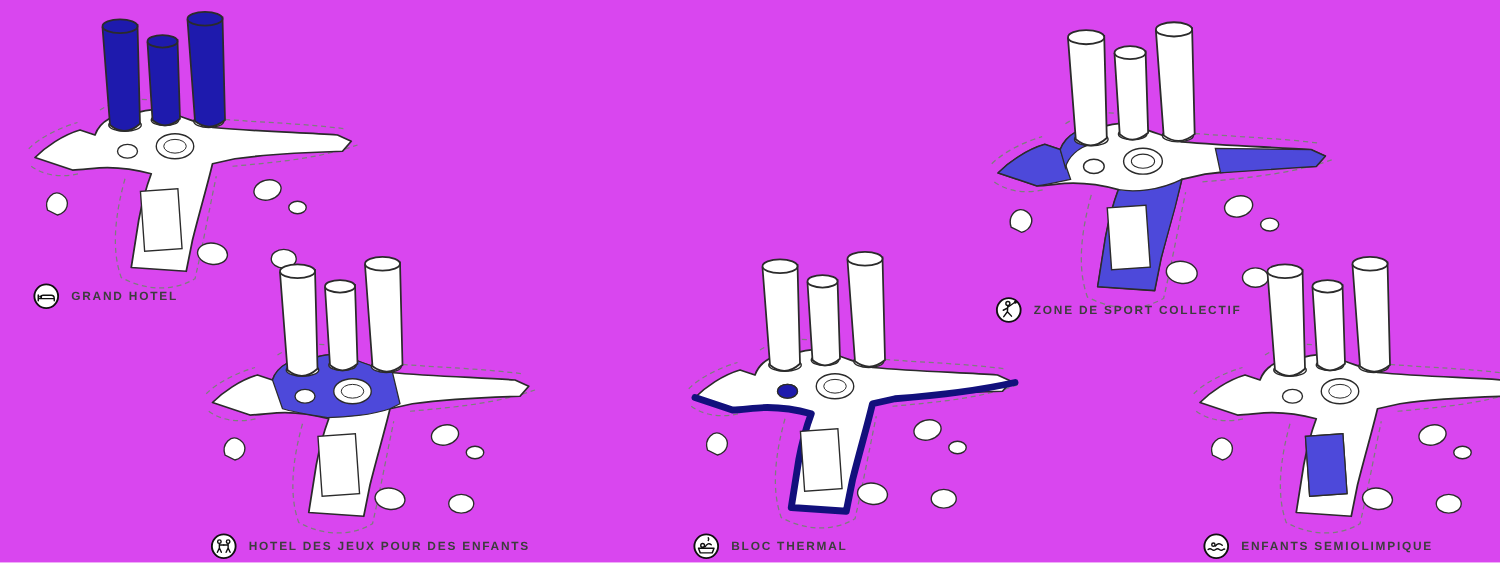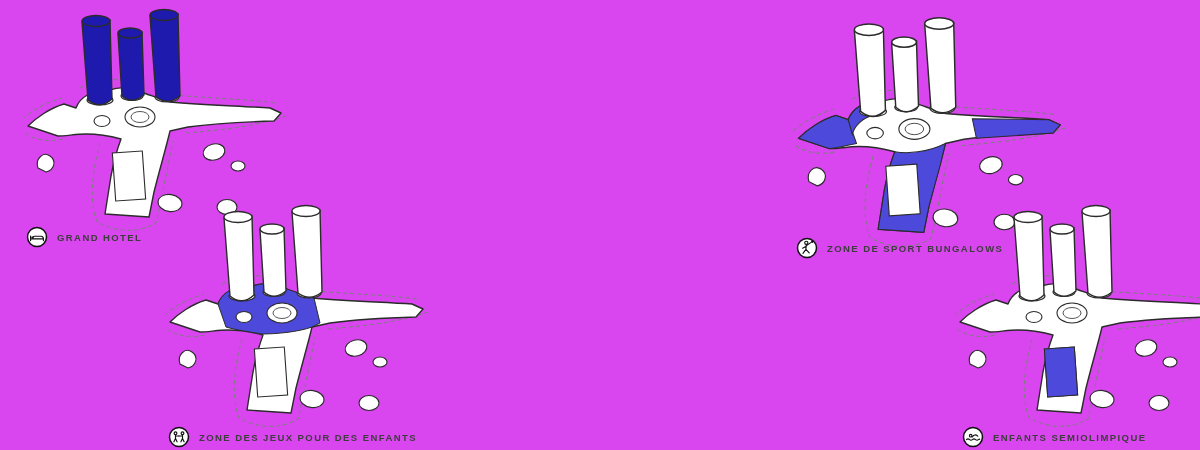--- a/index.html
+++ b/index.html
@@ -97,42 +97,59 @@
       <path class="hl-indigo" d="M58,108 C63,96 74,90 86,92 L82,104 C72,106 64,114 62,122 Z"></path>
       <use href="#g-overlay"></use>
     </svg>
     <div class="caption">
       <svg class="icon-badge" width="22" height="22" viewBox="0 0 22 22">
         <circle class="ring" cx="11" cy="11" r="9.5"></circle>
         <circle class="glyph" cx="10.3" cy="5.8" r="1.6"></circle>
         <path class="glyph" d="M10.3,7.5 L9.9,12.4 M10.2,8.8 L14.8,5.6 M10.2,9.3 L6.6,11.2 M9.9,12.4 L7,16.3 M9.9,12.4 L13.2,15.9"></path>
         <circle class="glyph-fill" cx="16.2" cy="4.7" r="1.2"></circle>
       </svg>
-      <span class="label">ZONE DE SPORT BUNGALOWS</span>
+      <span class="label">ZONE DE SPORT COLLECTIF</span>
     </div>
   </div>
 
   <div class="panel p4">
     <svg class="plan" viewBox="0 0 280 235" width="280" height="235">
       <use href="#g-podium"></use>
       <path class="hl-indigo" d="M58,108 C62,96 76,89 88,92 C98,87 112,86 122,91 C132,95 144,99 154,102 L160,127 L152,131 C138,136 116,138 102,138 C90,136 76,134 66,131 Z"></path>
       <use href="#g-overlay"></use>
     </svg>
     <div class="caption">
       <svg class="icon-badge" width="22" height="22" viewBox="0 0 22 22">
         <circle class="ring" cx="11" cy="11" r="9.5"></circle>
         <circle class="glyph" cx="7.5" cy="7.3" r="1.4"></circle>
         <path class="glyph" d="M7.5,8.8 V12.4 M7.5,12.4 L5.9,15.8 M7.5,12.4 L9.1,15.8 M7.5,10 H11"></path>
         <circle class="glyph" cx="14.5" cy="7.3" r="1.4"></circle>
         <path class="glyph" d="M14.5,8.8 V12.4 M14.5,12.4 L12.9,15.8 M14.5,12.4 L16.1,15.8 M14.5,10 H11"></path>
       </svg>
-      <span class="label">ZONE DES JEUX POUR DES ENFANTS</span>
+      <span class="label">HOTEL DES JEUX POUR DES ENFANTS</span>
     </div>
   </div>
 
+  <div class="panel p5">
+    <svg class="plan" viewBox="0 0 280 235" width="280" height="235">
+      <use href="#g-podium"></use>
+      <path class="hl-navy" d="M266,114 C230,122 196,125 170,127 L152,131 C148,148 142,168 136,192 L131,217 L87,214 L93,176 C96,160 100,147 103,139 C92,136 78,134 68,134 C58,134 48,136 40,136 L10,126"></path>
+      <use href="#g-overlay"></use>
+      <ellipse class="hl-deep" cx="84" cy="121" rx="8" ry="5.5"></ellipse>
+    </svg>
+    <div class="caption">
+      <svg class="icon-badge" width="22" height="22" viewBox="0 0 22 22">
+        <circle class="ring" cx="11" cy="11" r="9.5"></circle>
+        <path class="glyph" d="M4.8,12.6 H17.2 L15.8,16.3 H6.2 Z"></path>
+        <circle class="glyph" cx="8.1" cy="10.3" r="1.5"></circle>
+        <path class="glyph" d="M10,11.6 Q12.4,7.6 15,9.8 M12.6,6.4 Q13.4,5.2 12.6,4.2"></path>
+      </svg>
+      <span class="label">BLOC THERMAL</span>
+    </div>
+  </div>
 
   <div class="panel p6">
     <svg class="plan" viewBox="0 0 280 235" width="280" height="235">
       <use href="#g-podium"></use>
       <use href="#g-overlay"></use>
       <rect class="hl-indigo" x="96" y="152" width="30" height="48" transform="rotate(-4 111 176)"></rect>
     </svg>
     <div class="caption">
       <svg class="icon-badge" width="22" height="22" viewBox="0 0 22 22">
         <circle class="ring" cx="11" cy="11" r="9.5"></circle>

